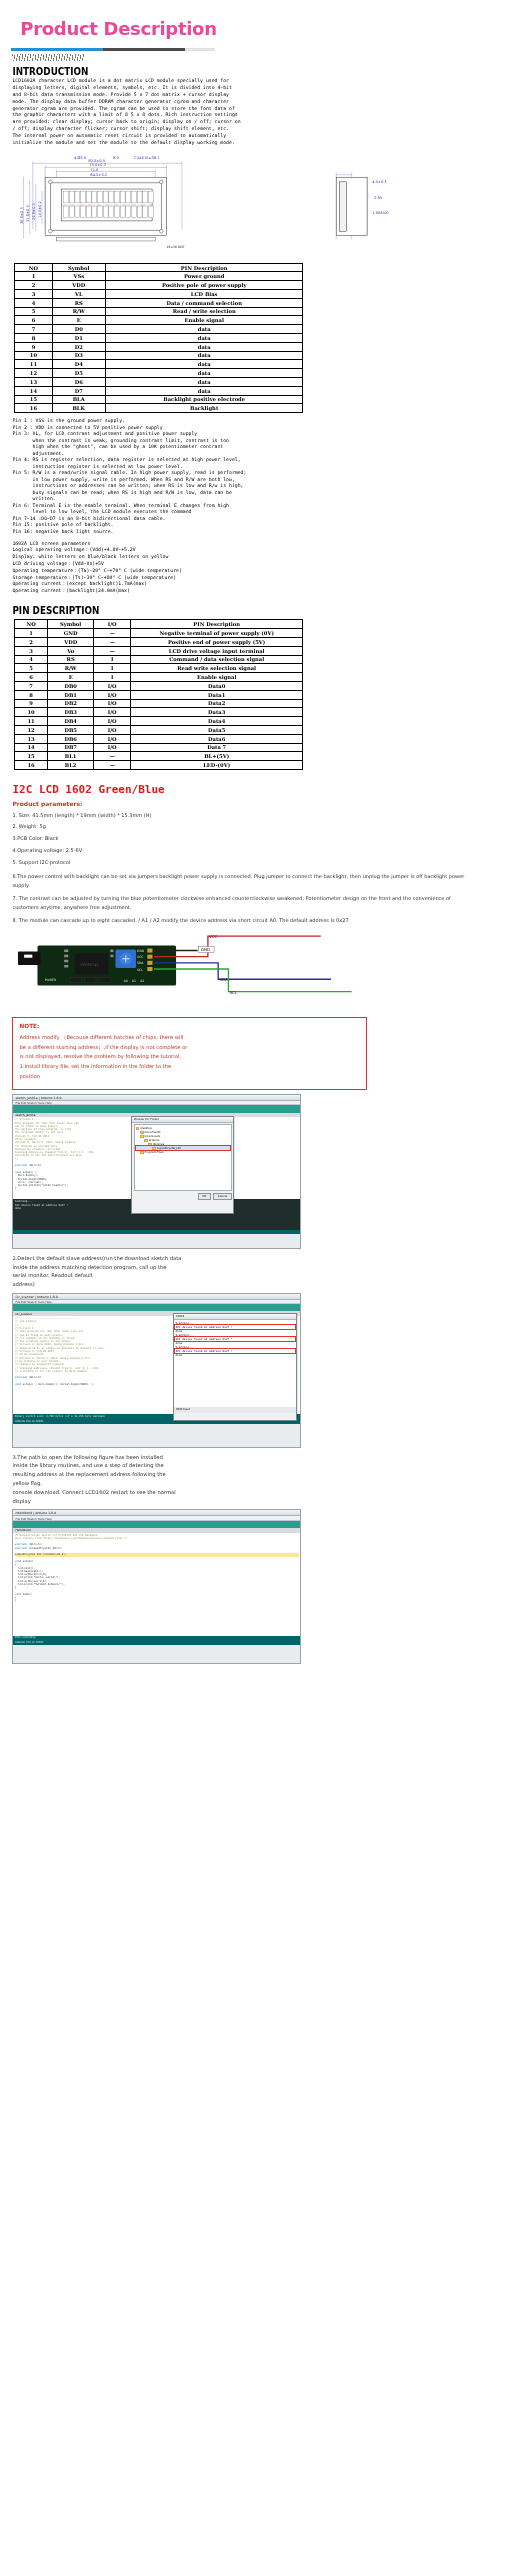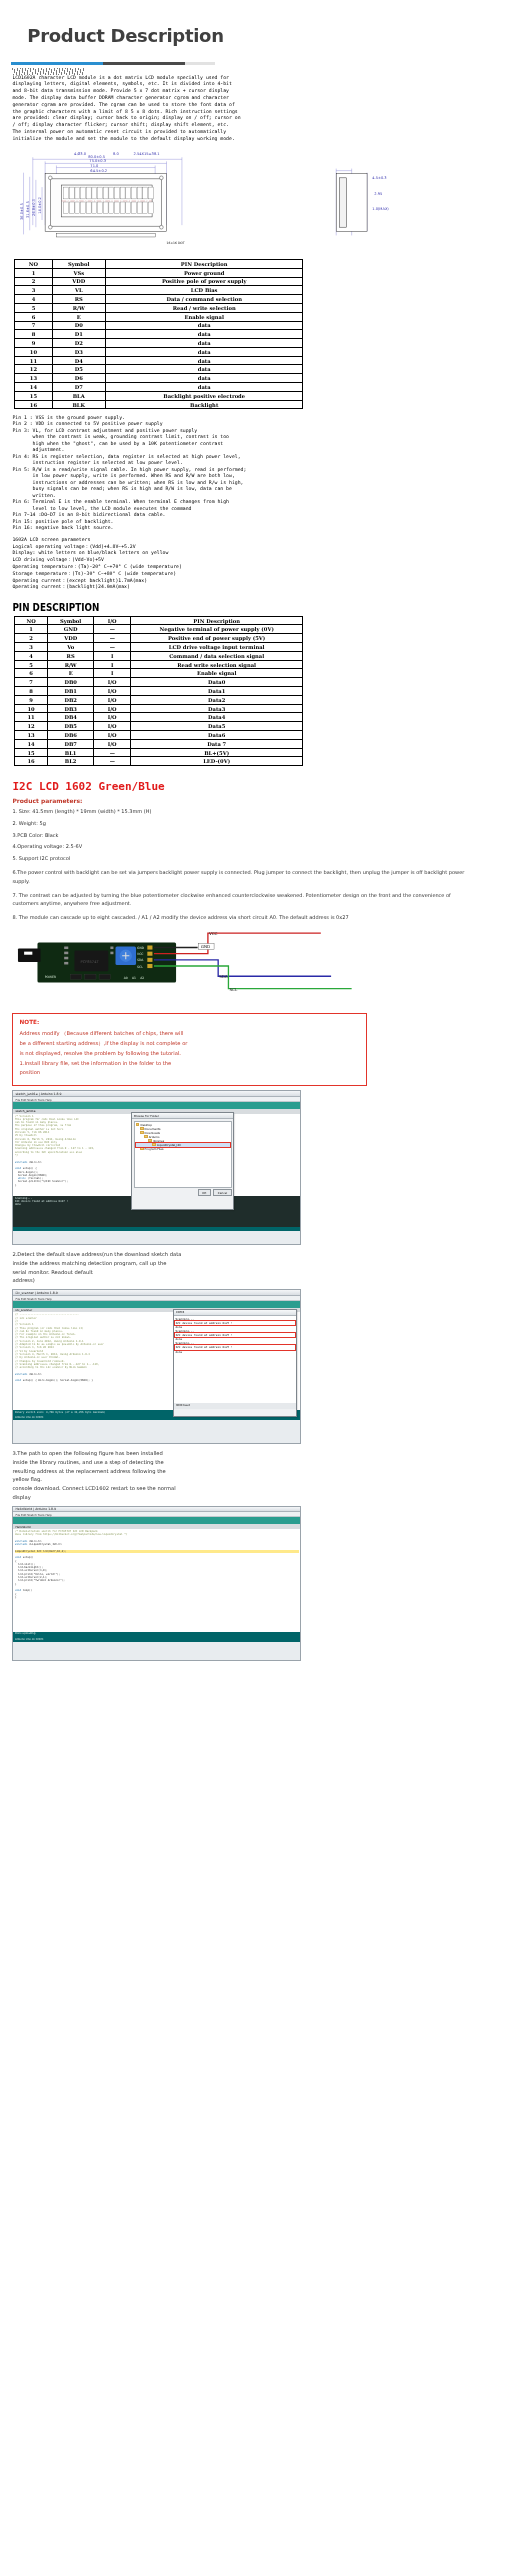--- a/index.html
+++ b/index.html
@@ -8,25 +8,25 @@
     width:515px;
     font-family:"DejaVu Sans Mono", monospace;
     color:#000;
     -webkit-font-smoothing:none;
   }
   .page { width:515px; position:relative; padding:0 0 20.6px 0; }
 
   
   .hdr { padding:9.3px 0 0 11.3px; }
   .hdr h1 {
-    margin:16px;
+    margin:9px;
     font-family:"DejaVu Sans", sans-serif;
     font-weight:bold;
     font-size:18px;
-    color:#404040;
+    color:#ec4899;
     letter-spacing:-0.3px;
   }
   .rule { display:flex; margin:2.6px 0 0 11.3px; width:204px; height:2.6px; }
   .rule .r1 { width:92px; background:#2a8fd0; }
   .rule .r2 { width:82px; background:#4a4a4a; }
   .rule .r3 { flex:1; background:#e2e2e2; }
   .hatch {
     margin:3.6px 0 0 12.4px; width:72px; height:6.2px;
     background:repeating-linear-gradient(100deg,#7a7a7a 0 0.8px,transparent 0.8px 2.6px);
   }
@@ -166,20 +166,21 @@
   <div class="hdr">
     <h1>Product Description</h1>
   </div>
   <div class="rule">
     <div class="r1"></div>
     <div class="r2"></div>
     <div class="r3"></div>
   </div>
   <div class="hatch"></div>
 
+  <h2 class="sec">INTRODUCTION</h2>
   <div class="mono">LCD1602A character LCD module is a dot matrix LCD module specially used for
 displaying letters, digital elements, symbols, etc. It is divided into 4-bit
 and 8-bit data transmission mode. Provide 5 x 7 dot matrix + cursor display
 mode. The display data buffer DDRAM character generator cgrom and character
 generator cgram are provided. The cgram can be used to store the font data of
 the graphic characters with a limit of 8 5 x 8 dots. Rich instruction settings
 are provided: clear display; cursor back to origin; display on / off; cursor on
 / off; display character flicker; cursor shift; display shift element, etc.
 The internal power on automatic reset circuit is provided to automatically
 initialize the module and set the module to the default display working mode.</div>

